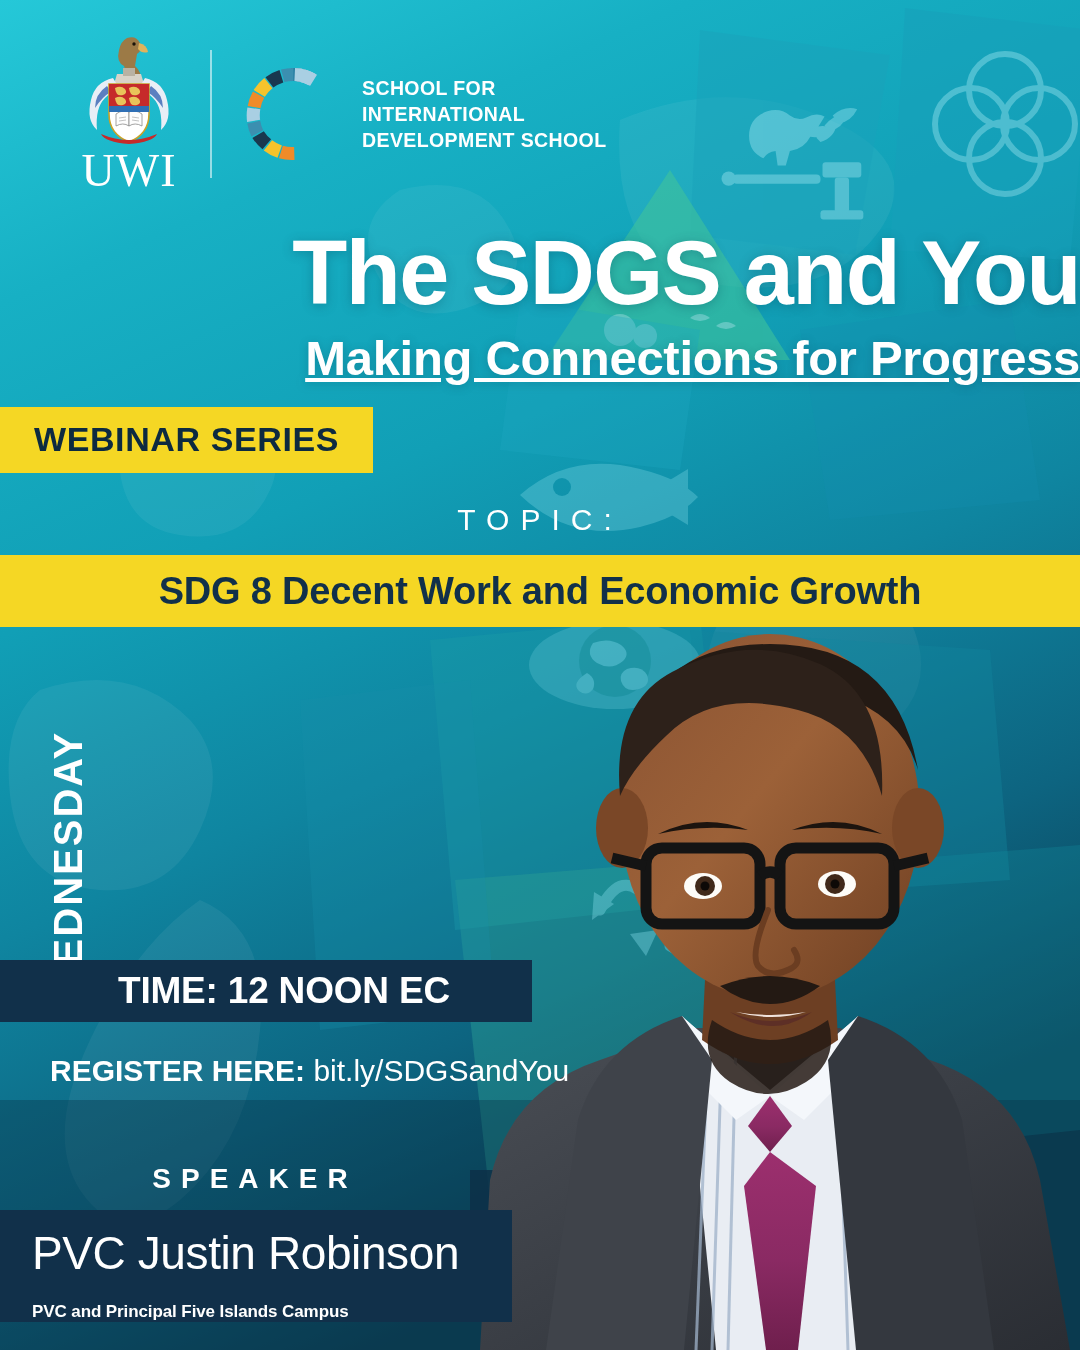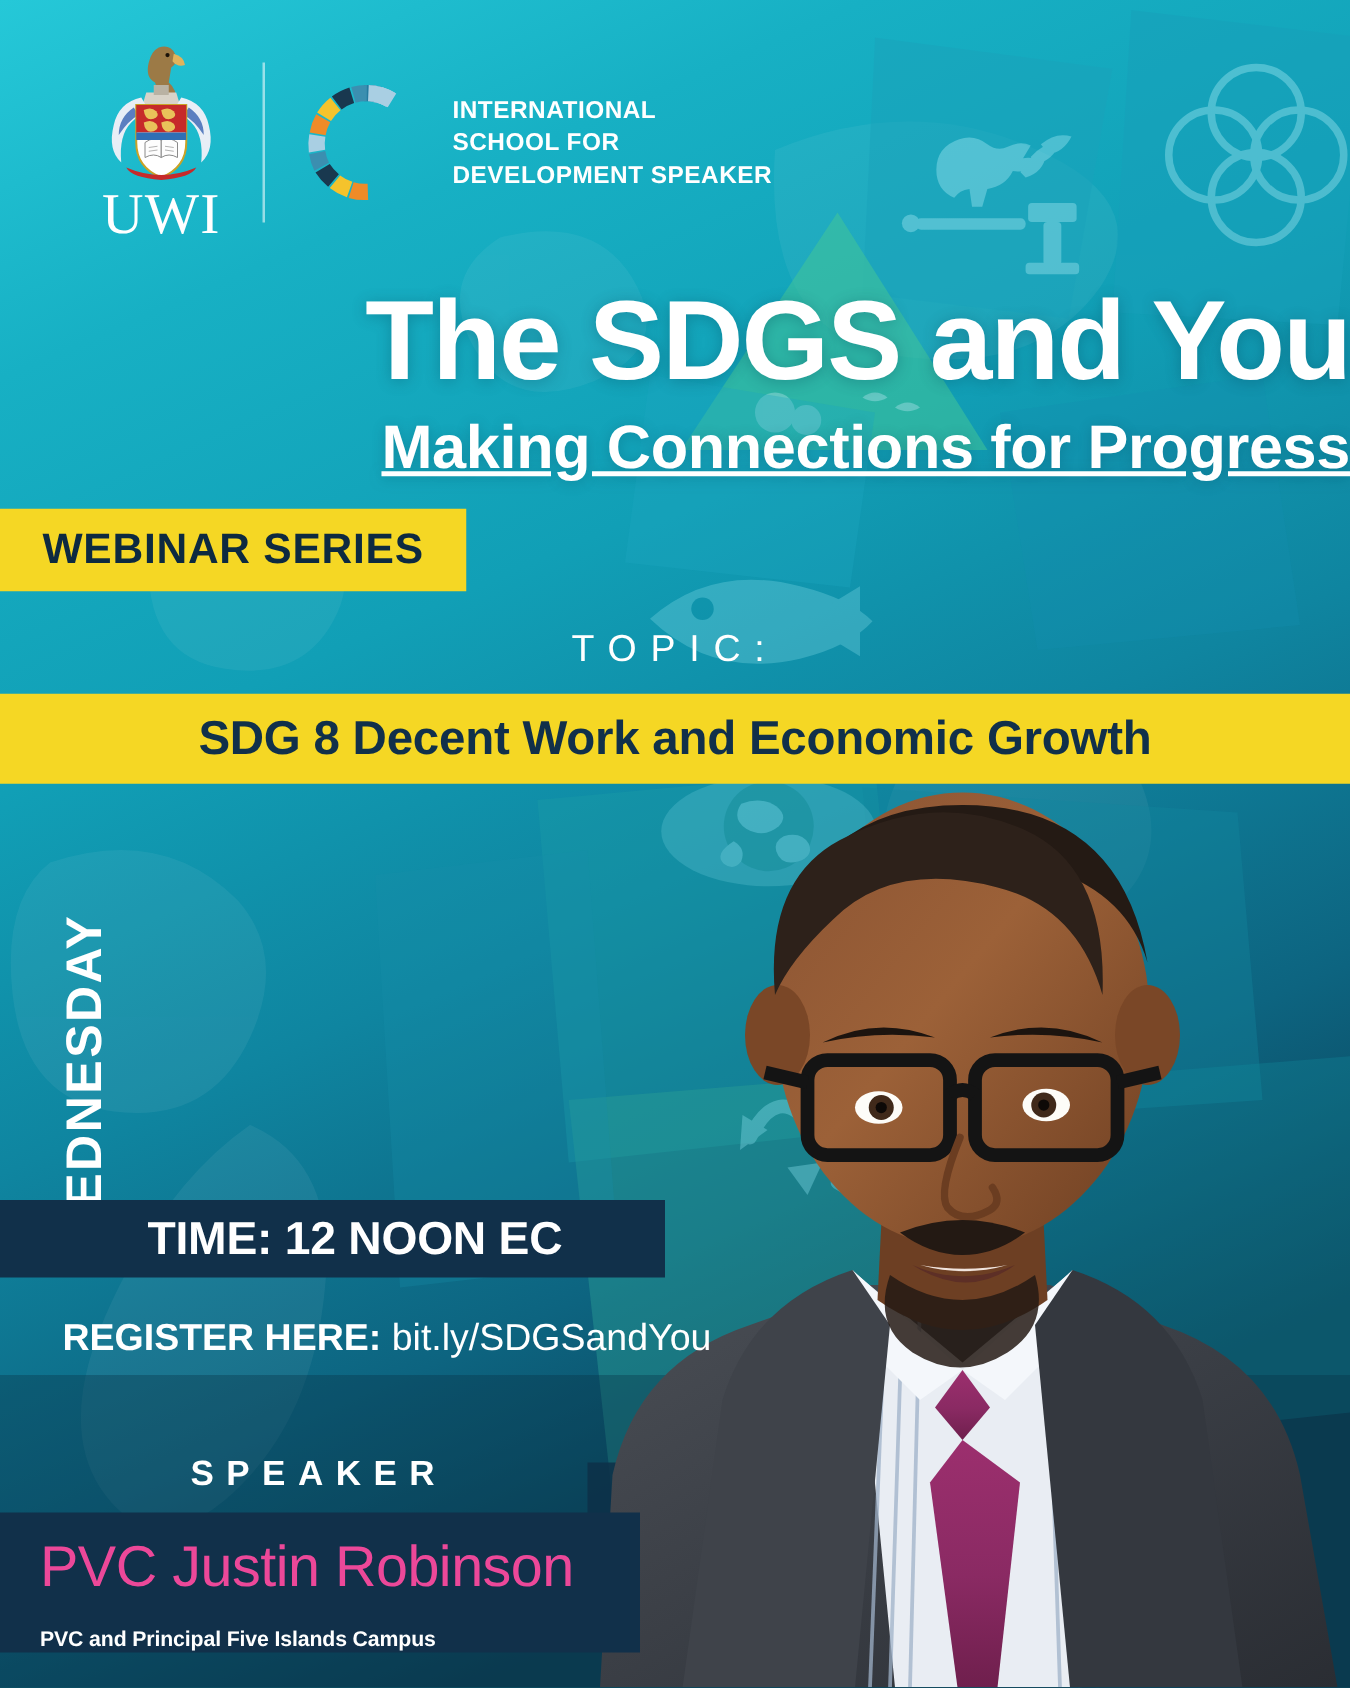--- a/index.html
+++ b/index.html
@@ -138,21 +138,21 @@
   }
   .speaker-label {
     color:#ffffff; font-size:28px; font-weight:600;
     letter-spacing:10px; text-indent:10px;
   }
   .speaker-bar {
     position:absolute; left:0; top:1210px; width:512px; height:112px;
     background:#11304a; z-index:6;
   }
   .speaker-name {
-    color:#ec4899; font-size:46px; font-weight:normal;
+    color:#ffffff; font-size:46px; font-weight:normal;
     margin:16px 0 0 32px; letter-spacing:-.4px; white-space:nowrap;
   }
   .speaker-role {
     color:#ffffff; font-size:17px; font-weight:bold;
     margin:22px 0 0 32px; letter-spacing:-.1px; white-space:nowrap;
   }
 </style>
 </head>
 <body>
 
@@ -459,23 +459,23 @@
 
             <path d="M-30.5 35.3 A46 46 0 0 1 -40.6 24 L-29.2 17.2 A33 33 0 0 0 -21.9 25.3 Z" fill="#19384f"></path>
 
             <path d="M-15.5 43.8 A46 46 0 0 1 -29.2 36.4 L-20.9 26.3 A33 33 0 0 0 -11.1 31.4 Z" fill="#f5c32c"></path>
 
             <path d="M1.5 46 A46 46 0 0 1 -14.1 44.3 L-10.1 31.8 A33 33 0 0 0 1.1 33 Z" fill="#ef8b28"></path>
           </g>
         </g>
       </svg>
       <div class="isdj-text">
+        <div>SCHOOL FOR</div>
         <div>INTERNATIONAL</div>
-        <div>SCHOOL FOR</div>
-        <div>DEVELOPMENT SPEAKER</div>
+        <div>DEVELOPMENT SCHOOL</div>
       </div>
     </div>
   </div>
 
   <div class="title-wrap">
     <div class="main-title">The SDGS and You</div>
     <div class="sub-title">Making Connections for Progress</div>
   </div>
 
   <div class="badge-wrap">

